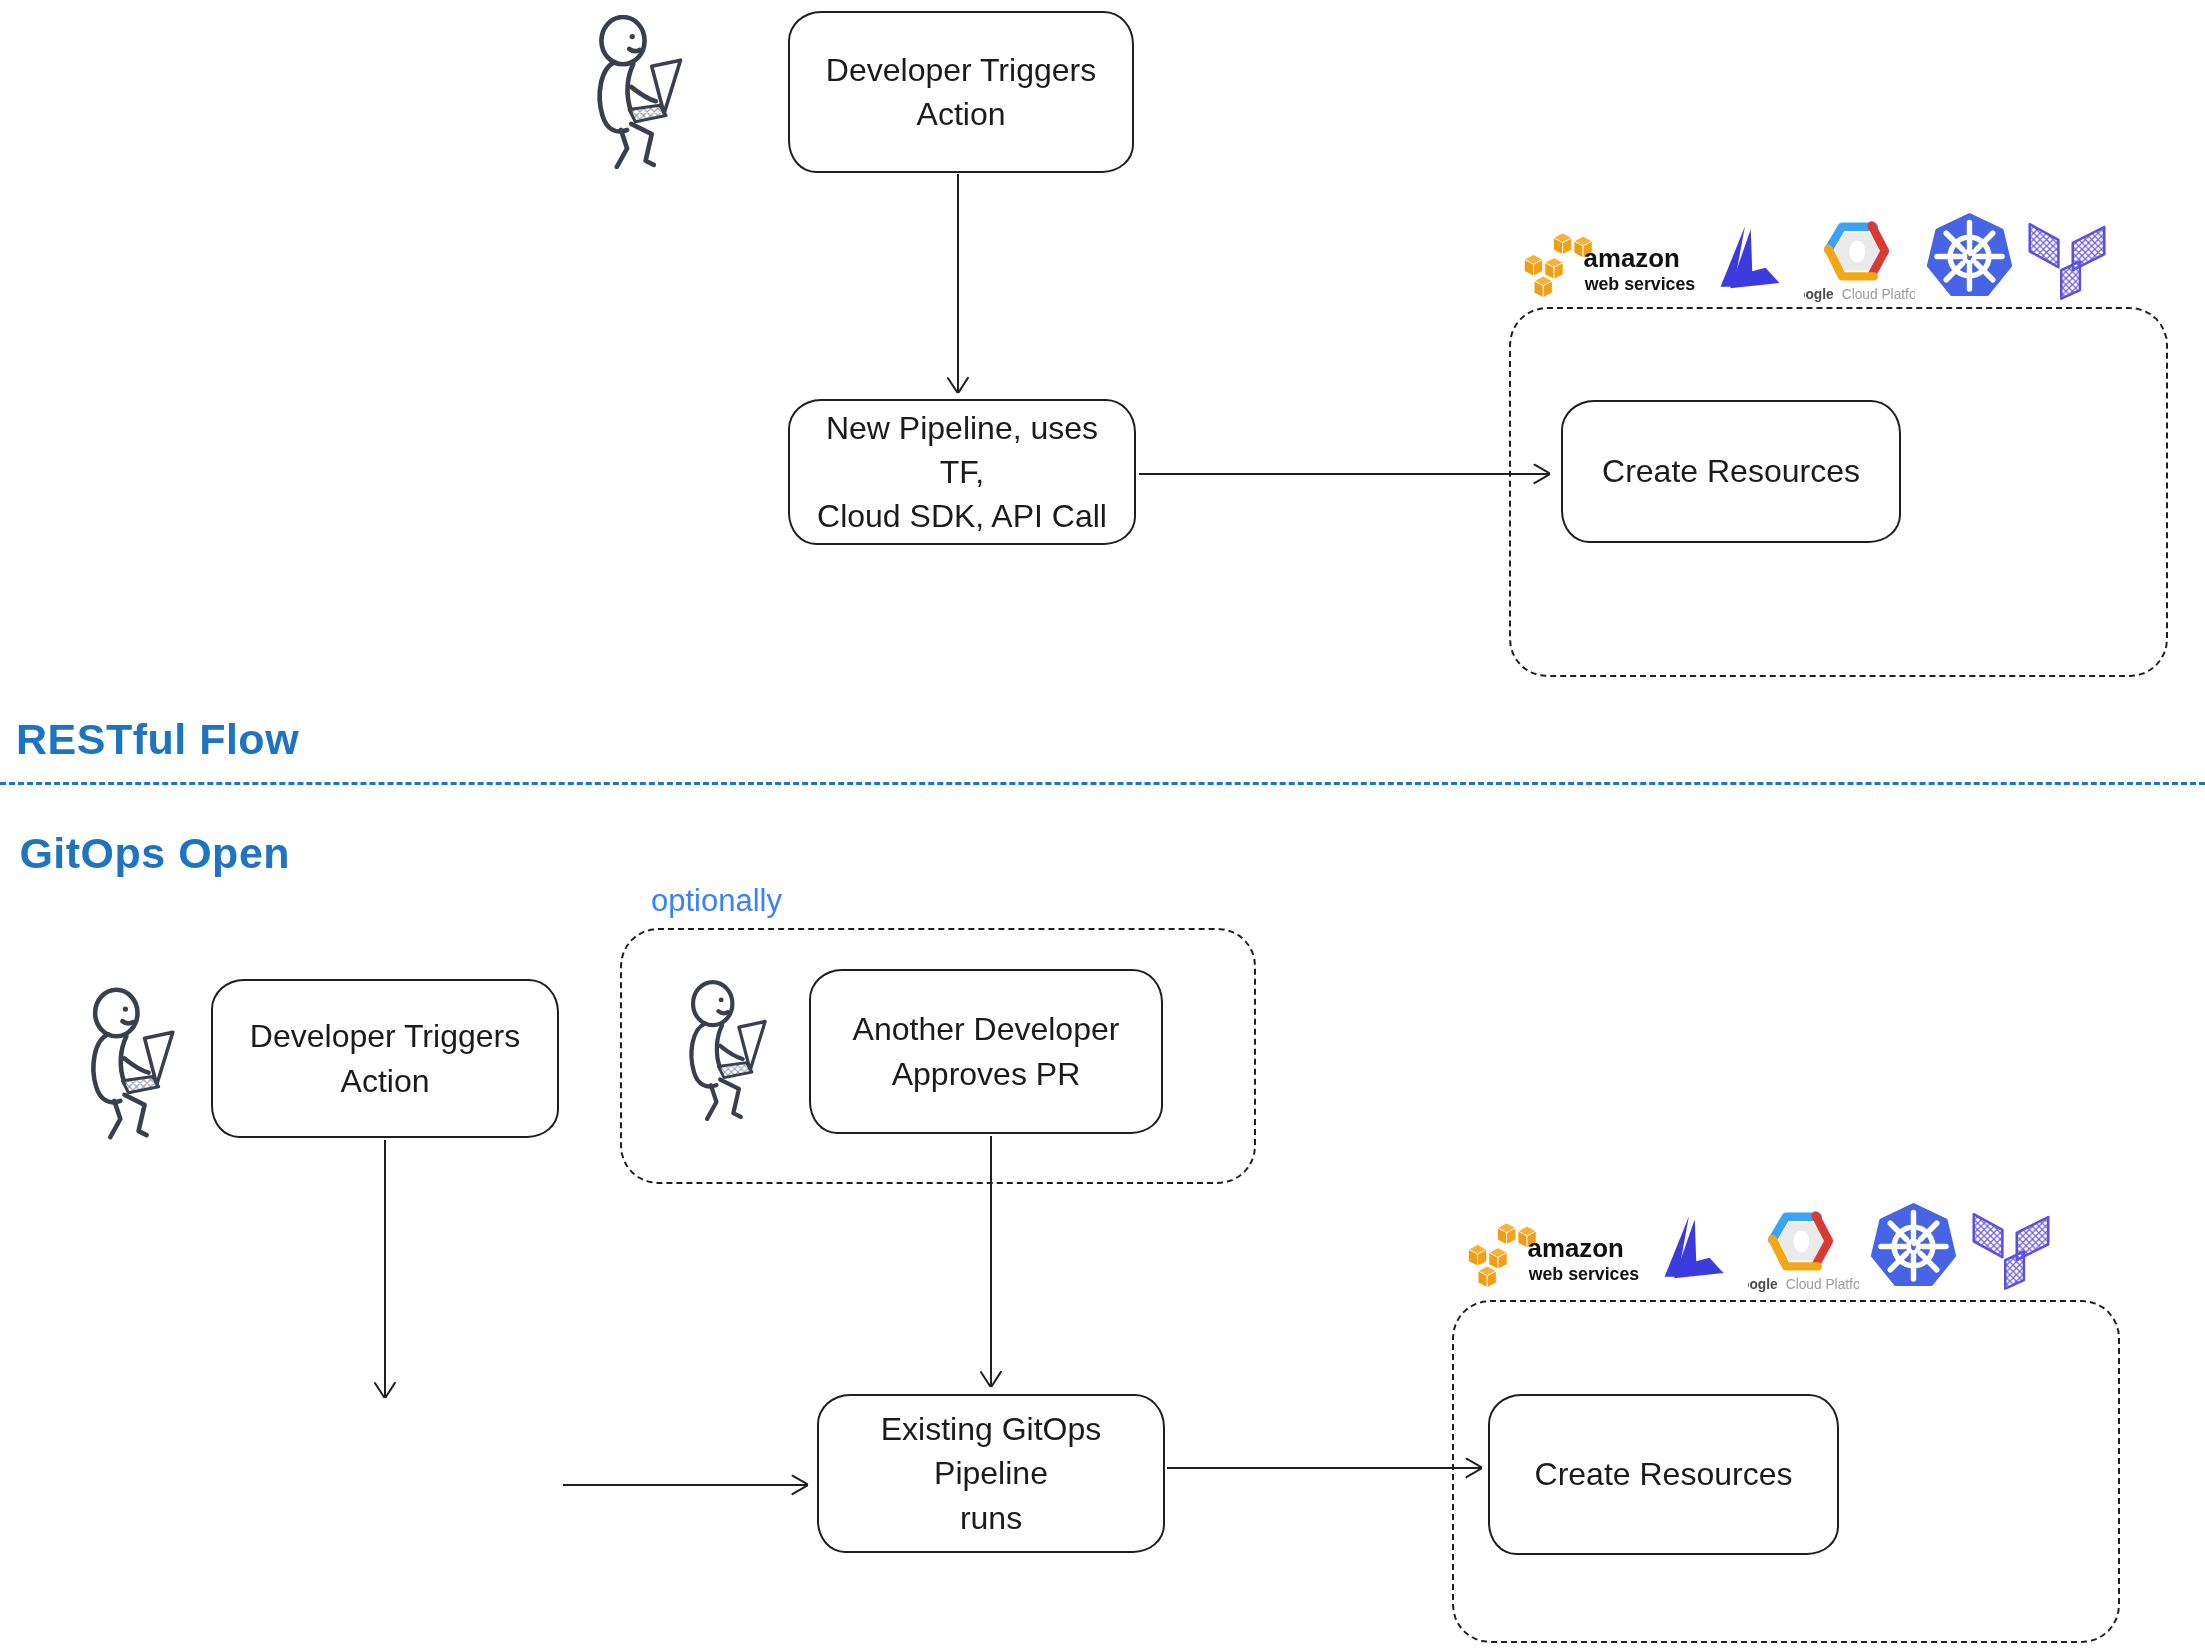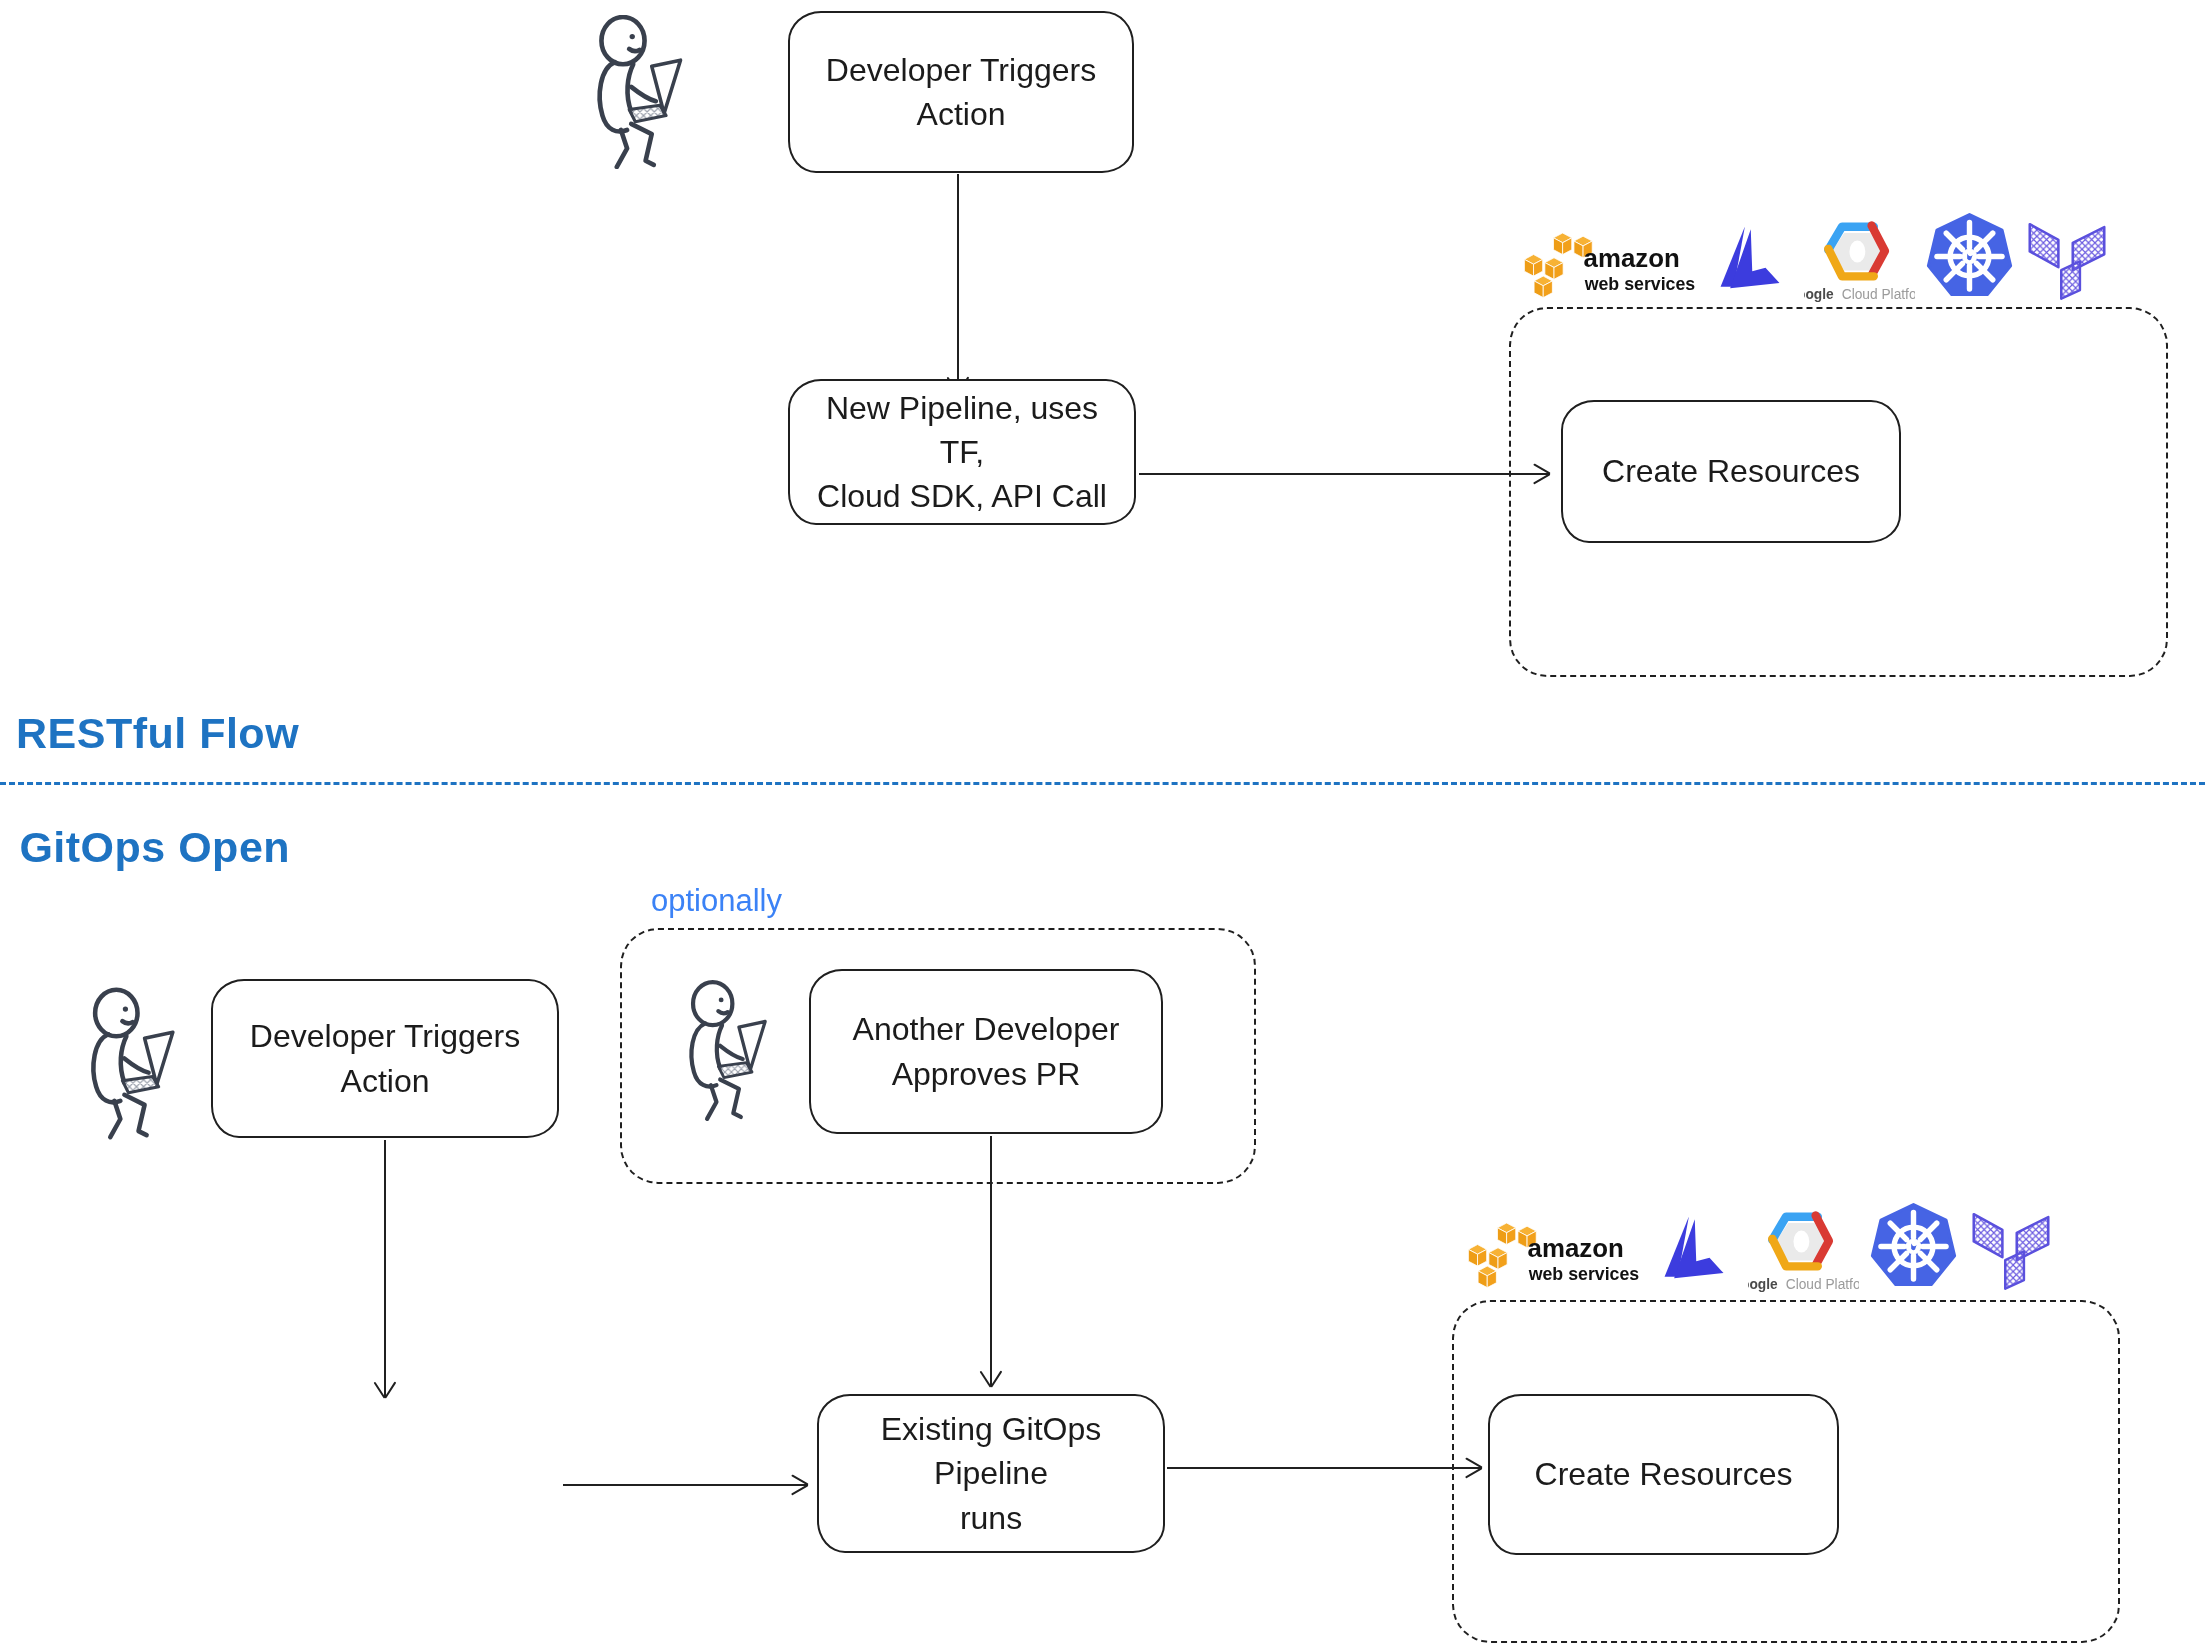--- a/index.html
+++ b/index.html
@@ -14,21 +14,21 @@
     display:flex;align-items:center;justify-content:center;text-align:center;
     font-size:32px;line-height:1.38;color:#1b1b1b;white-space:pre-line;
     padding:6px 14px;box-sizing:border-box;
   }
   
   .dashed-box{
     position:absolute;border:2.7px dashed #1f1f1f;border-radius:38px;background:transparent;
   }
   
   .flow-label{
-    position:absolute;font-size:43px;font-weight:600;color:#1E73C2;letter-spacing:0.5px;
+    position:absolute;font-size:43px;font-weight:600;color:#1E73C2;letter-spacing:0.5px;margin-top:6px;
   }
   .small-label{position:absolute;font-size:31px;color:#3b82f6;}
   
   .divider{
     position:absolute;left:0;top:782px;width:2205px;height:0;
     border-top:3.2px dashed #1E73C2;
   }
   
   .arrow-v{position:absolute;width:2.2px;background:#202020;}
   .arrow-v::before,.arrow-v::after{
@@ -79,21 +79,21 @@
     <path d="M44 106 L64 116 L58 142 L66 146"></path>
     <path d="M34 112 L40 130 L30 148"></path>
   </svg>
 </div>
 
   <div class="node" style="left:788px;top:10.8px;width:346px;height:162px">Developer Triggers
 Action</div>
 
   <div class="arrow-v" style="left:957px;top:174px;height:218px"></div>
 
-  <div class="node" style="left:788px;top:379px;width:348px;height:146px">New Pipeline, uses TF,
+  <div class="node" style="left:788px;top:399px;width:348px;height:146px">New Pipeline, uses TF,
 Cloud SDK, API Call</div>
 
   <div class="arrow-h" style="left:1139px;top:473px;width:410px"></div>
 
   <div class="logo-row" style="left:1521px;top:210px">
   <svg class="logo aws" viewBox="0 0 330 130">
     <g stroke="#ffffff" stroke-width="1.5">
       <g transform="translate(60,0)">
         <polygon points="17,0 34,9 17,18 0,9" fill="#F7B235"></polygon>
             <polygon points="0,9 17,18 17,40 0,31" fill="#EE9D16"></polygon>

